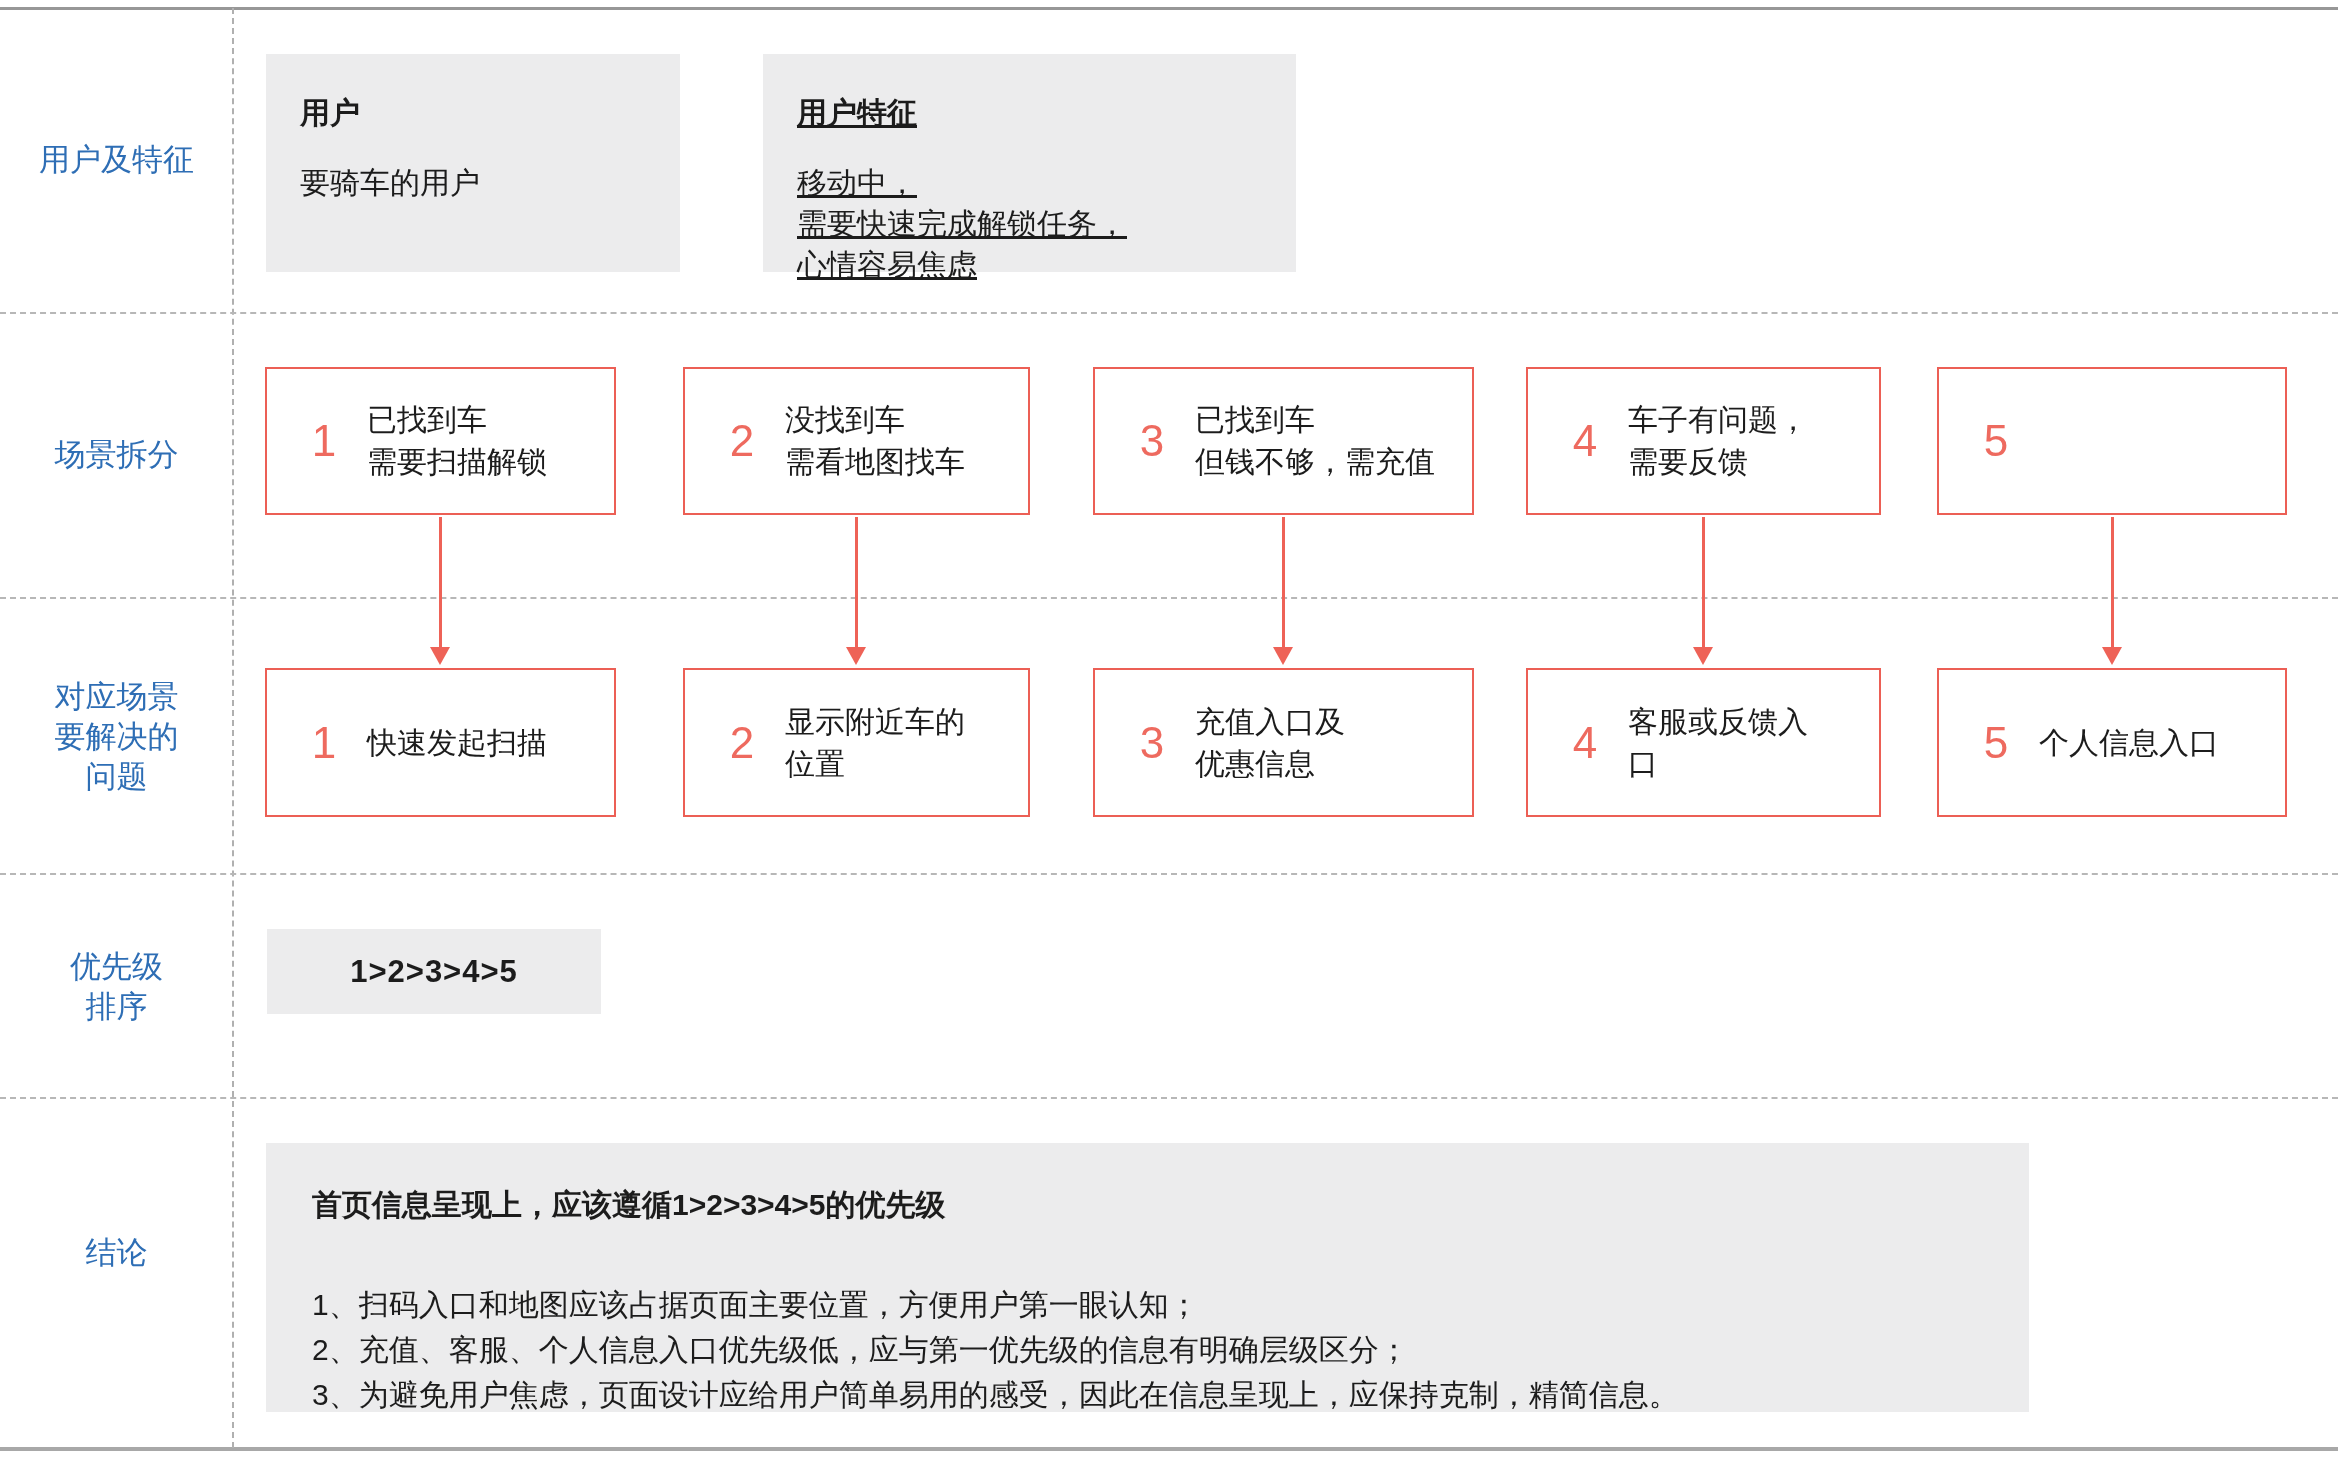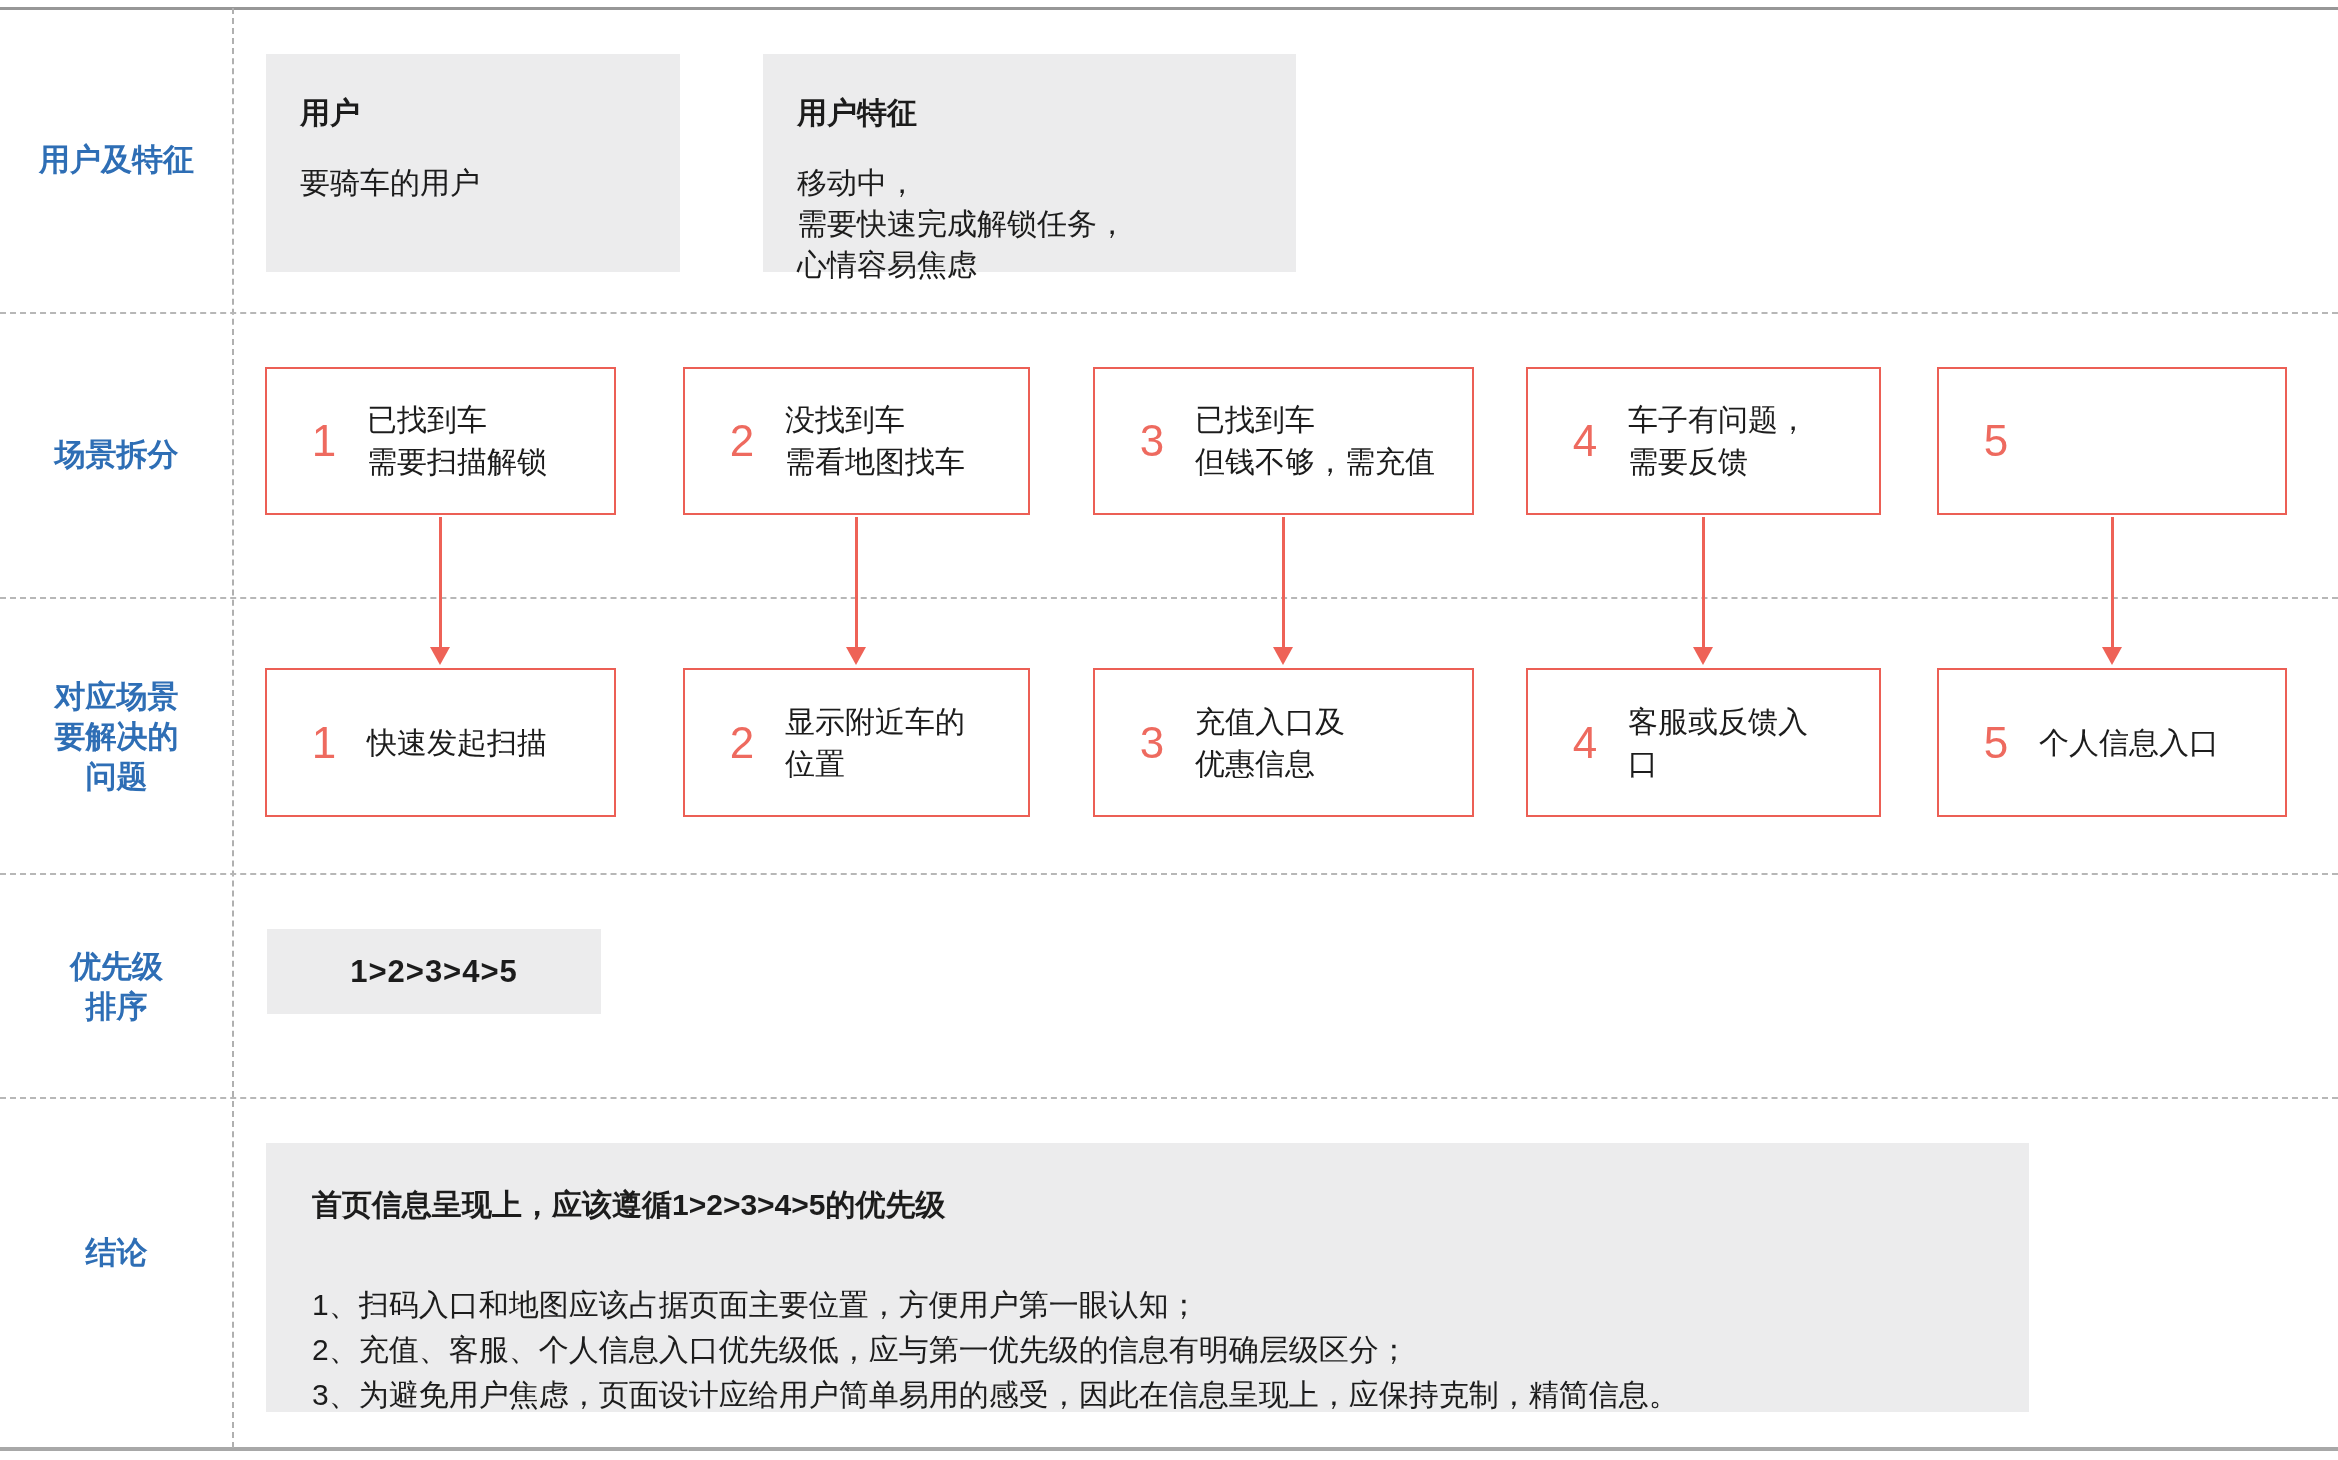--- a/index.html
+++ b/index.html
@@ -8,21 +8,21 @@
 
   
   .top-line{position:absolute;left:0;top:7px;width:2338px;height:3px;background:#979797;}
   .bottom-line{position:absolute;left:0;top:1447px;width:2338px;height:4px;background:#a8a8a8;}
   .v-dash{position:absolute;left:232px;top:8px;height:1440px;width:0;border-left:2px dashed #b0b0b0;}
   .h-dash{position:absolute;left:0;width:2338px;height:0;border-top:2px dashed #b7b7b7;}
   .h1{top:312px}.h2{top:597px}.h3{top:873px}.h4{top:1097px}
 
   
   .row-label{position:absolute;left:0;width:233px;text-align:center;color:#2e6eb5;
-             font-size:31px;line-height:40px;font-weight:700;white-space:pre-line;
+             font-size:31px;line-height:40px;font-weight:400;white-space:pre-line;
              transform:translateY(-50%);}
 
   
   .gray-box{position:absolute;background:#ececed;box-sizing:border-box;}
   .gb-pad{padding:28px 34px;}
   .gb-title{font-weight:bold;font-size:30px;margin-top:11px;}
   .gb-body{margin-top:28px;font-size:30px;line-height:41px;white-space:pre-line;}
 
   
   .red-box{position:absolute;border:2px solid #ec5f55;background:#ffffff;box-sizing:border-box;
@@ -65,21 +65,21 @@
 要解决的
 问题</div>
   <div class="row-label" style="top:987px">优先级
 排序</div>
   <div class="row-label" style="top:1253px">结论</div>
 
   <div class="gray-box gb-pad" style="left:266px;top:54px;width:414px;height:218px;">
     <div class="gb-title">用户</div>
     <div class="gb-body">要骑车的用户</div>
   </div>
-  <div class="gray-box gb-pad" style="left:763px;top:54px;width:533px;height:218px;">
+  <div class="gray-box gb-pad" style="left:763px;top:54px;width:533px;height:218px;text-decoration:underline;">
     <div class="gb-title">用户特征</div>
     <div class="gb-body">移动中，
 需要快速完成解锁任务，
 心情容易焦虑</div>
   </div>
 
   <div class="red-box" style="left:265px;top:367px;width:351px;height:148px;">
     <div class="box-num">1</div>
     <div class="box-text">已找到车
 需要扫描解锁</div>

